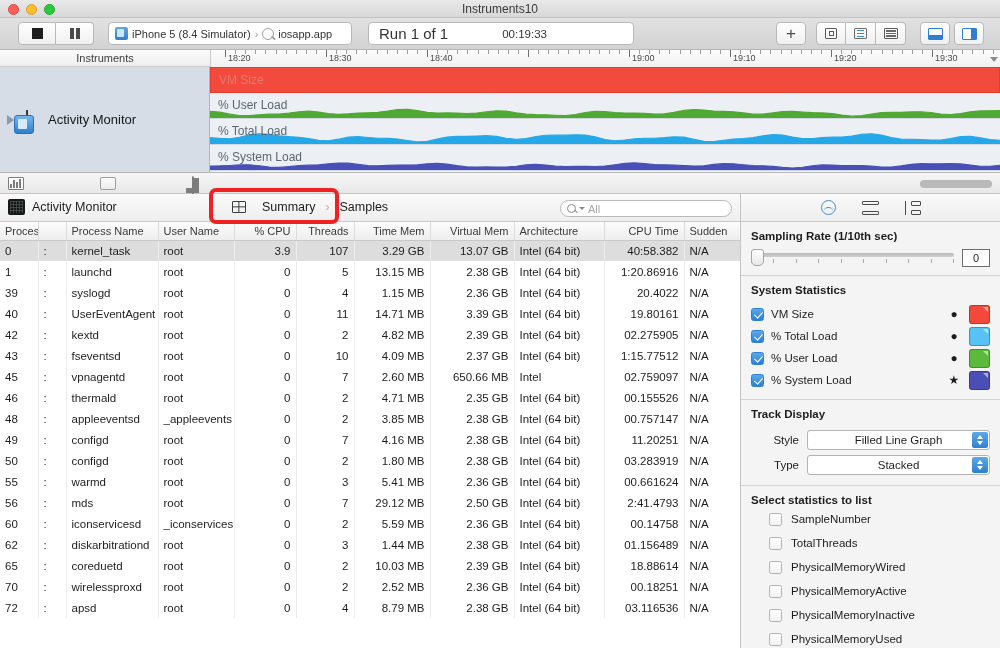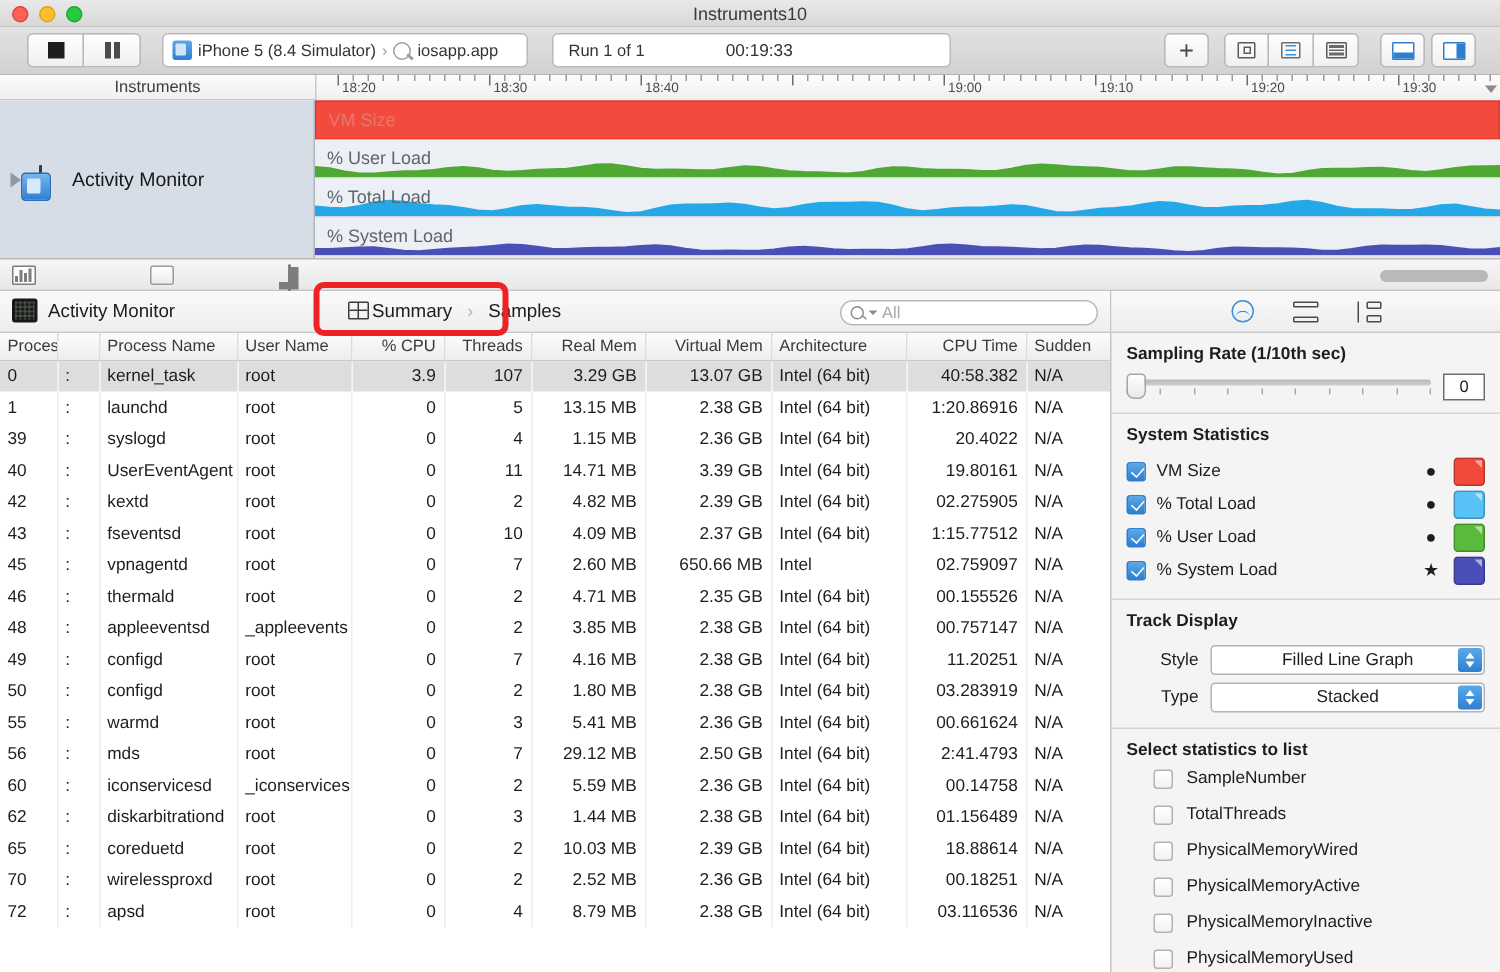--- a/index.html
+++ b/index.html
@@ -65,21 +65,21 @@
     width: 12px; height: 12px; border-radius: 50%;
     border: 1.4px solid #9aa0a6; flex: none; position: relative;
   }
   .app-icon:after{ content:""; position:absolute; left:8px; top:8px; width:5px; height:1.6px;
     background:#9aa0a6; transform: rotate(42deg); }
 
   #run-field {
     left: 368px; width: 266px; border-radius: 4px; background: #fff;
     justify-content: flex-start; padding: 0 10px;
   }
-  #run-field .run-label { font-size: 11px; }
+  #run-field .run-label { font-size: 15px; }
   #run-field .run-time { margin-left: 54px; font-size: 11.5px; }
 
   #add-btn { left: 776px; width: 30px; border-radius: 4px; font-size: 17px; color: #4a4a4a; font-weight: 300;}
 
   .seg-group { position: absolute; left: 816px; top: 4px; display: flex; }
   .seg {
     width: 30px; height: 23px; background: linear-gradient(#fefefe, #f0f0f0);
     border: 1px solid #b9b9b9; border-left: none;
     display: flex; align-items: center; justify-content: center;
   }
@@ -187,21 +187,21 @@
   }
   .dt-instr { position: absolute; left: 8px; top: 5px; display: flex; align-items: center; gap: 7px; }
   .dt-mini-icon { width: 17px; height: 16px; border-radius: 2px; background: #18181a; position: relative; overflow:hidden;}
   .dt-mini-icon .grid { position:absolute; inset:2px;
     background-image: linear-gradient(to right, rgba(90,110,90,.5) 1px, transparent 1px),
                       linear-gradient(to bottom, rgba(90,110,90,.5) 1px, transparent 1px);
     background-size: 3px 3px; }
   .dt-instr-name { font-size: 12.5px; color: #1d1d1f; }
 
   .crumbs { position: absolute; left: 228px; top: 4px; display: flex; align-items: center; gap: 6px; }
-  .crumb { display: flex; align-items: center; gap: 2px; font-size: 12.5px; color: #1d1d1f; padding: 2px 4px;}
+  .crumb { display: flex; align-items: center; gap: 16px; font-size: 12.5px; color: #1d1d1f; padding: 2px 4px;}
   .ic-grid4 { width: 14px; height: 12px; border: 1.3px solid #3d3d3d; border-radius: 1px; position: relative; }
   .ic-grid4:before{content:"";position:absolute;left:0;right:0;top:50%;height:1.3px;background:#3d3d3d;transform:translateY(-50%);}
   .ic-grid4:after{content:"";position:absolute;top:0;bottom:0;left:50%;width:1.3px;background:#3d3d3d;transform:translateX(-50%);}
   .crumb-sep { color: #b0b0b0; font-size: 12px; }
 
   .highlight-box {
     position: absolute; left: 209px; top: 188px; width: 130px; height: 36px;
     border: 4px solid #ee2222; border-radius: 7px; z-index: 40; pointer-events: none;
   }
 
@@ -555,21 +555,21 @@
   <div class="table-wrap">
     <table>
       <thead>
           <tr id="thead-row">
             <th class="c-pid l">Process ID</th>
             <th class="c-colon l"></th>
             <th class="c-pname l">Process Name</th>
             <th class="c-uname l">User Name</th>
             <th class="c-cpu">% CPU</th>
             <th class="c-thr">Threads</th>
-            <th class="c-real">Real Mem</th>
+            <th class="c-real">Time Mem</th>
             <th class="c-virt">Virtual Mem</th>
             <th class="c-arch l">Architecture</th>
             <th class="c-time">CPU Time</th>
             <th class="c-sud l">Sudden</th>
           </tr>
         </thead>
       <tbody id="tbody">
           <tr class="sel">
             <td class="c-pid l">0</td>
             <td class="c-colon l">:</td>

